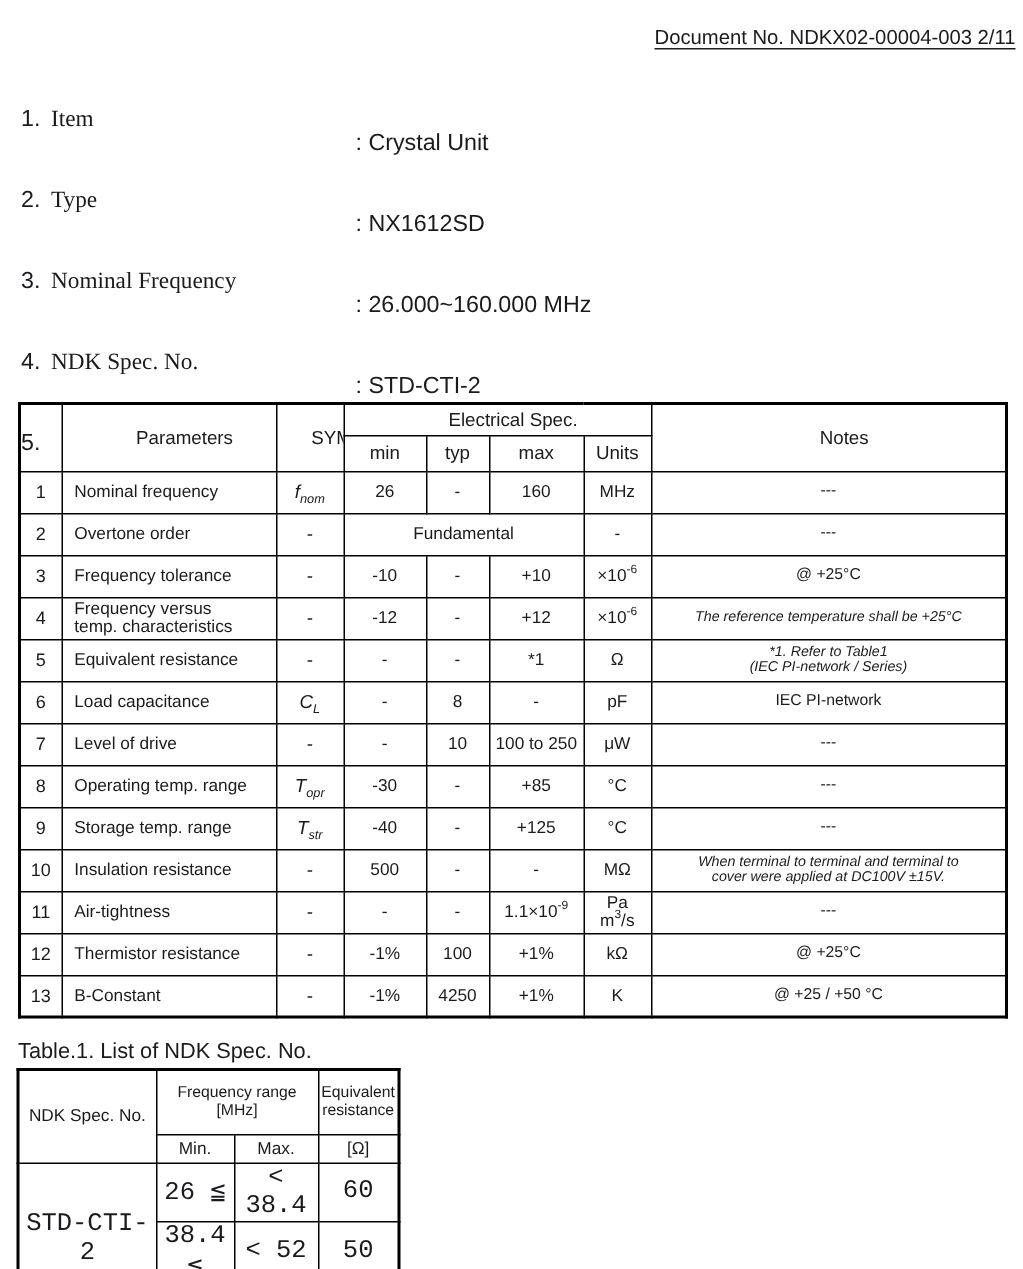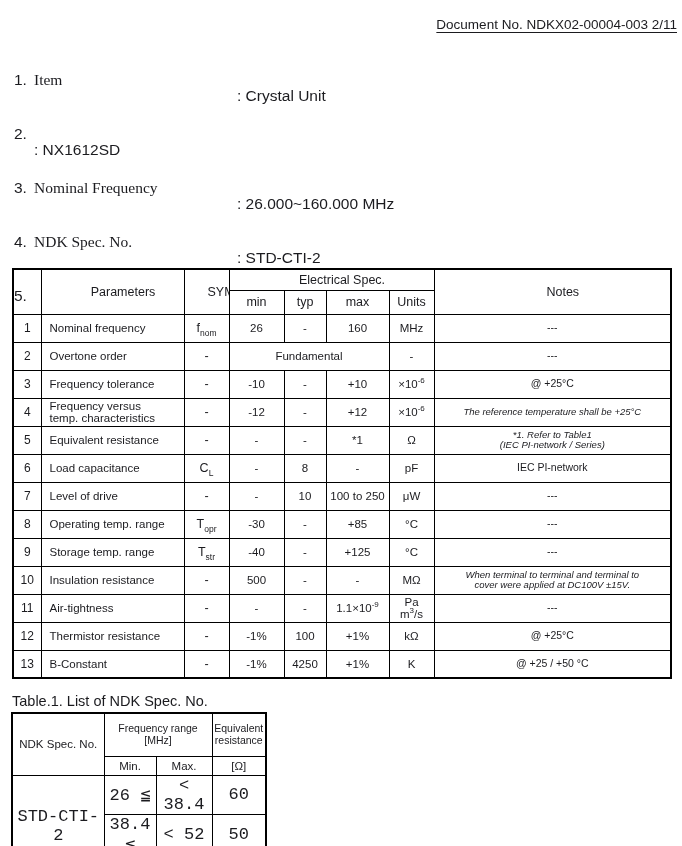--- a/index.html
+++ b/index.html
@@ -33,21 +33,21 @@
     position: absolute; top: 268px; left: 12px;
     border: 2px solid #000; width: 658px;
   }
   .spec th, .spec td { text-align: center; padding: 0 2px; }
   .spec thead th { font-size: 12.5px; }
   .spec .hdr-top th { height: 21px; padding-left: 23px; }
   .spec .hdr-sub th { height: 24px; }
   .spec td { height: 28px; font-size: 11.5px; }
   .spec .c-no { font-size: 12px; }
   .spec .c-param { text-align: left; padding-left: 8px; line-height: 12.5px; }
-  .spec .c-sym { font-size: 12.5px; }
+  .spec .c-sym { font-size: 12.5px; font-style: italic; }
   .spec .c-notes { font-size: 10.5px; line-height: 11.5px; }
   .spec .c-notes.small { font-size: 9.5px; line-height: 10.5px; font-style: italic; }
   sup { font-size: 8px; vertical-align: super; line-height: 0; }
   sub { font-size: 8.5px; vertical-align: sub; line-height: 0; }
 
   .ndk-title { position: absolute; top: 693px; left: 12px; font-size: 14.5px; }
   table.ndk { position: absolute; top: 712px; left: 11px; border: 2px solid #000; width: 254px; }
   .ndk th, .ndk td { text-align: center; padding: 0 1px; margin-left: 44px; }
   .ndk .h-2line { font-size: 10.5px; line-height: 11.5px; height: 43px; }
   .ndk .h-specno { font-size: 11.5px; }
@@ -60,20 +60,21 @@
 <div class="doc-header">Document No. NDKX02-00004-003 2/11</div>
 
 <div class="items">
   <div class="item-row">
     <span class="item-num">1.</span>
     <span class="item-label">Item</span>
     <span class="item-value">: Crystal Unit</span>
   </div>
   <div class="item-row">
     <span class="item-num">2.</span>
+    <span class="item-label">Type</span>
     <span class="item-value">: NX1612SD</span>
   </div>
   <div class="item-row">
     <span class="item-num">3.</span>
     <span class="item-label">Nominal Frequency</span>
     <span class="item-value">: 26.000~160.000 MHz</span>
   </div>
   <div class="item-row">
     <span class="item-num">4.</span>
     <span class="item-label">NDK Spec. No.</span>

